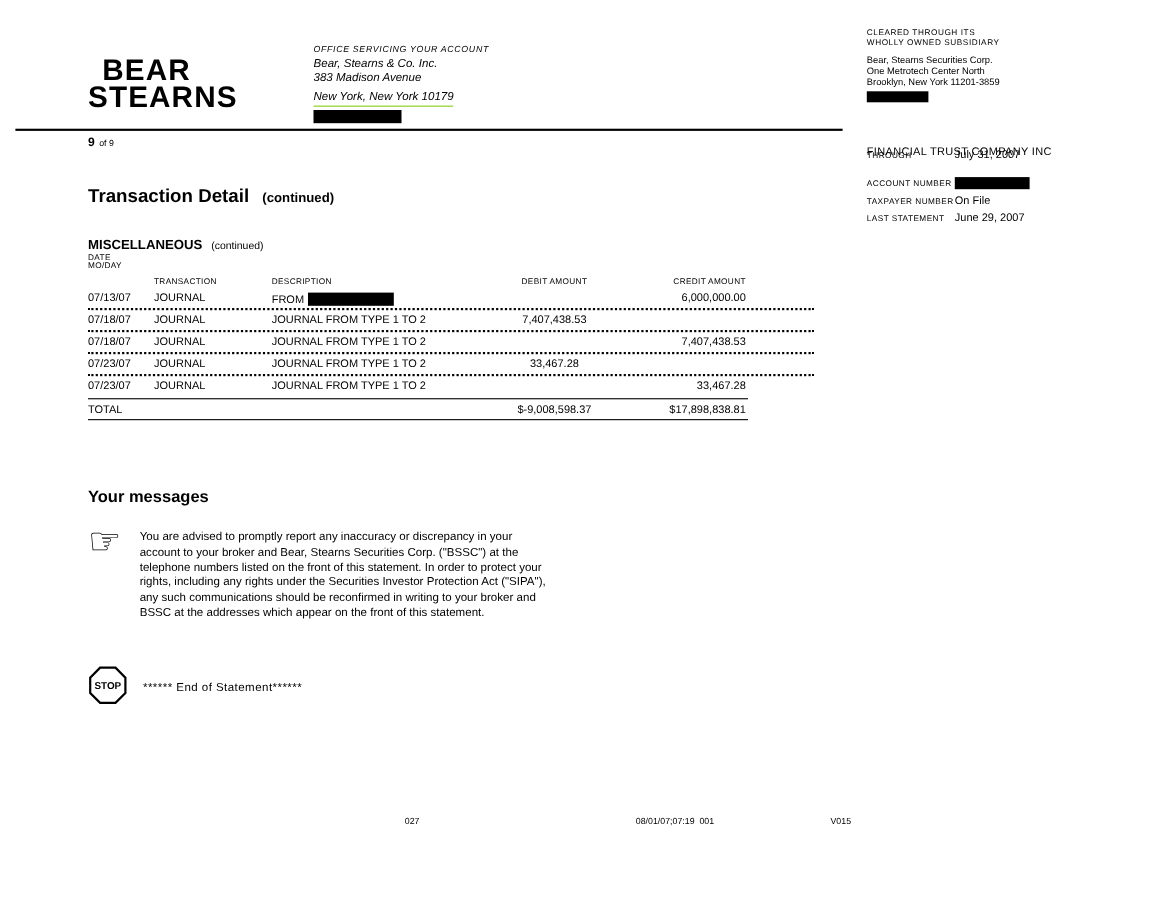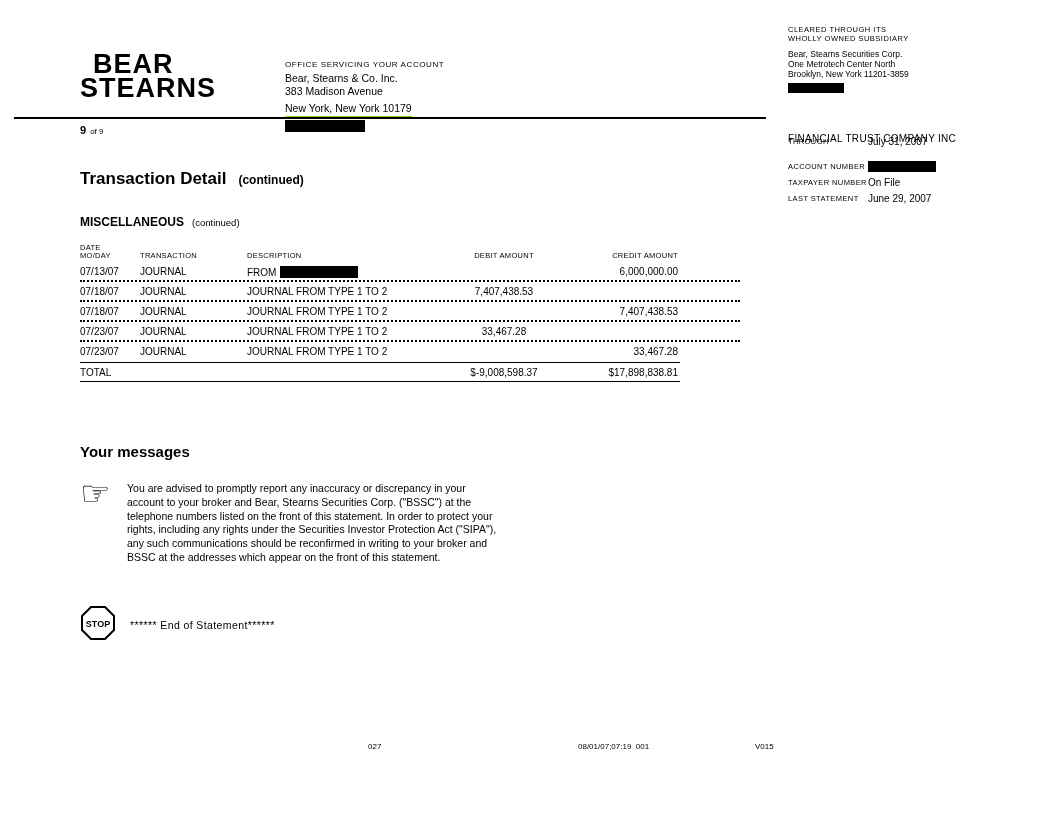--- a/index.html
+++ b/index.html
@@ -9,21 +9,21 @@
     font-family:"Liberation Sans","DejaVu Sans",sans-serif; color:#000;
     overflow:hidden;
   }
   .abs { position:absolute; }
 
   
   .logo { left:80px; top:52px; font-weight:800; letter-spacing:1px; line-height:24px; }
   .logo .l1 { font-size:27px; margin-left:13px; }
   .logo .l2 { font-size:27px; }
 
-  .office { left:285px; top:60px; }
+  .office { left:285px; top:40px;font-style:italic; }
   .office .lbl { font-size:8px; letter-spacing:0.6px; margin-bottom:3px; }
   .office .ln  { font-size:10.5px; line-height:13px; }
   .office .ln.under { border-bottom:1px solid #84cc16; display:inline-block; padding-bottom:1px; }
   .redact { background:#000; display:block; }
   .office .redact { width:80px; height:12px; margin-top:3px; }
 
   .cleared { left:788px; top:25px; }
   .cleared .lbl { font-size:7.5px; letter-spacing:0.5px; line-height:9px; }
   .cleared .ln  { font-size:8.5px; line-height:10px; }
   .cleared .gap { height:6px; }
@@ -52,21 +52,21 @@
 
   
   .ttable { left:80px; top:240px; width:660px; }
   .thead { position:relative; height:22px; font-size:7.5px; letter-spacing:0.3px; }
   .thead .c { position:absolute; bottom:2px; }
   .c-date  { left:0; }
   .c-txn   { left:60px; }
   .c-desc  { left:167px; }
   .c-debit { left:364px; width:120px; text-align:center; }
   .c-credit{ left:478px; width:120px; text-align:right; }
-  .thead .c-date { bottom:2px; line-height:8px; }
+  .thead .c-date { bottom:16px; line-height:8px; }
 
   .trow { position:relative; height:20px; font-size:10px; border-bottom:2px dotted #000; }
   .trow.last { border-bottom:none; }
   .trow .c { position:absolute; top:4px; }
   .trow .desc-wrap { display:flex; align-items:center; gap:4px; }
   .trow .redact { width:78px; height:12px; display:inline-block; }
 
   .solidline { width:600px; border-top:1.5px solid #000; }
   .totalrow { position:relative; height:18px; font-size:10px; width:600px; }
   .totalrow .c { position:absolute; top:4px; }

